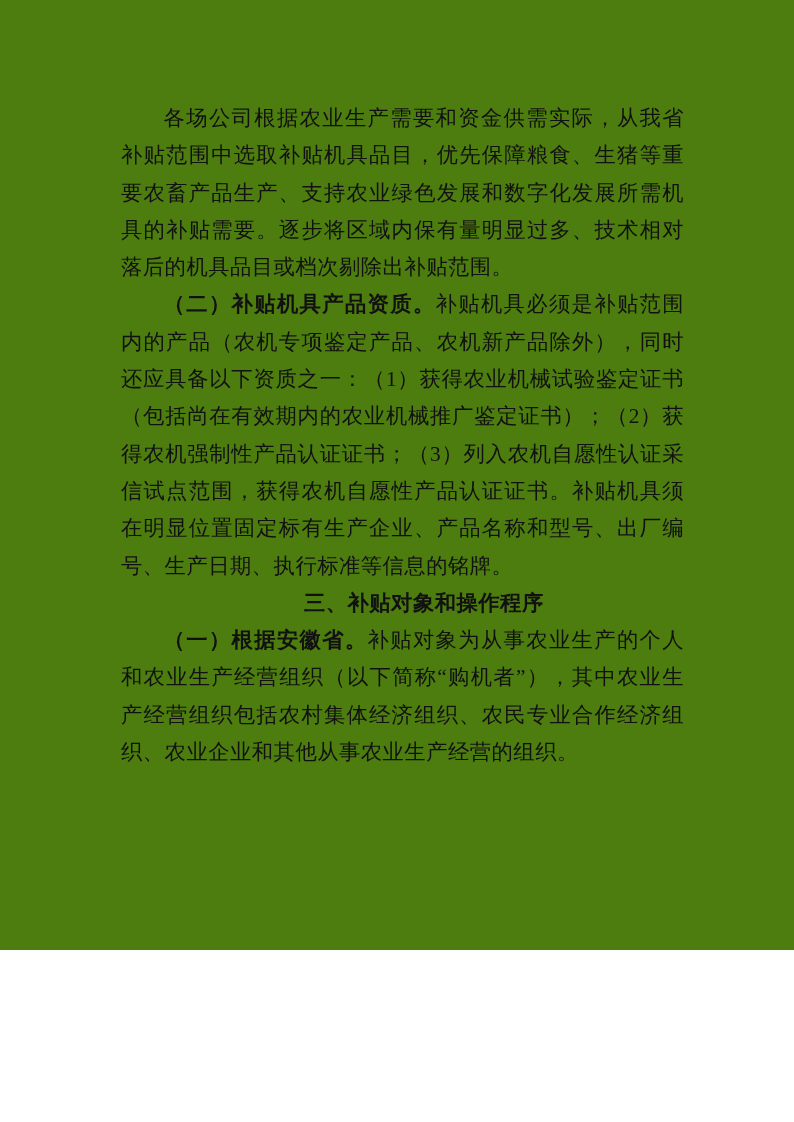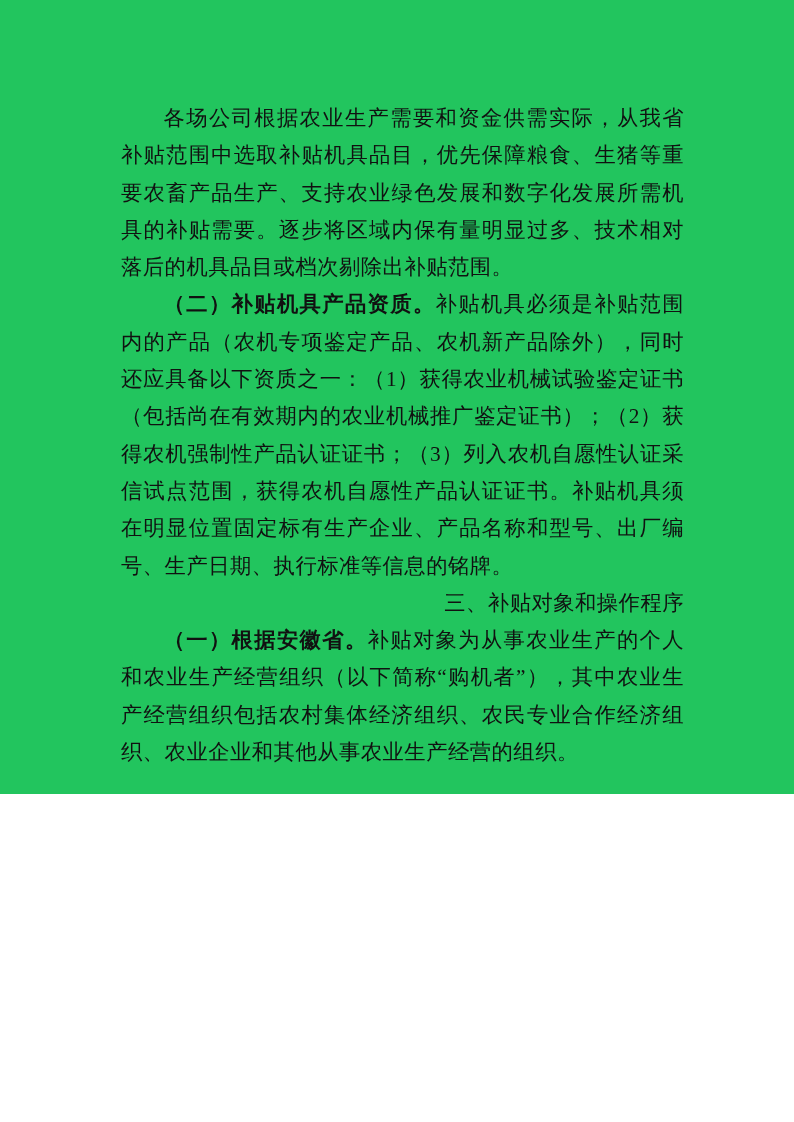--- a/index.html
+++ b/index.html
@@ -3,22 +3,22 @@
 <meta charset="utf-8">
 <style>
   html, body {
     margin: 0;
     padding: 0;
     background: #ffffff;
   }
   .page {
     position: relative;
     width: 794px;
-    height: 794px;
-    background: #22c55e;
+    height: 950px;
+    background: #4d7c0f;
     overflow: hidden;
     font-family: "Liberation Serif", "DejaVu Serif", serif;
     color: #111111;
   }
   .content {
     position: absolute;
     left: 121px;
     top: 100px;
     width: 563px;
   }
@@ -27,22 +27,22 @@
     font-size: 21.3px;
     line-height: 37.3px;
     text-align: justify;
     text-justify: inter-ideograph;
     text-indent: 2em;
     letter-spacing: 0.5px;
     font-weight: 400;
   }
   .para.heading {
     font-family: "Liberation Sans", "DejaVu Sans", sans-serif;
-    font-weight: 400;
-    text-align: right;
+    font-weight: 700;
+    text-align: center;
     letter-spacing: 0.5px;
   }
   .para .lead {
     font-weight: 700;
     margin-top: 43px;
   }
   .footer {
     position: absolute;
     left: 0;
     top: 1022px;

